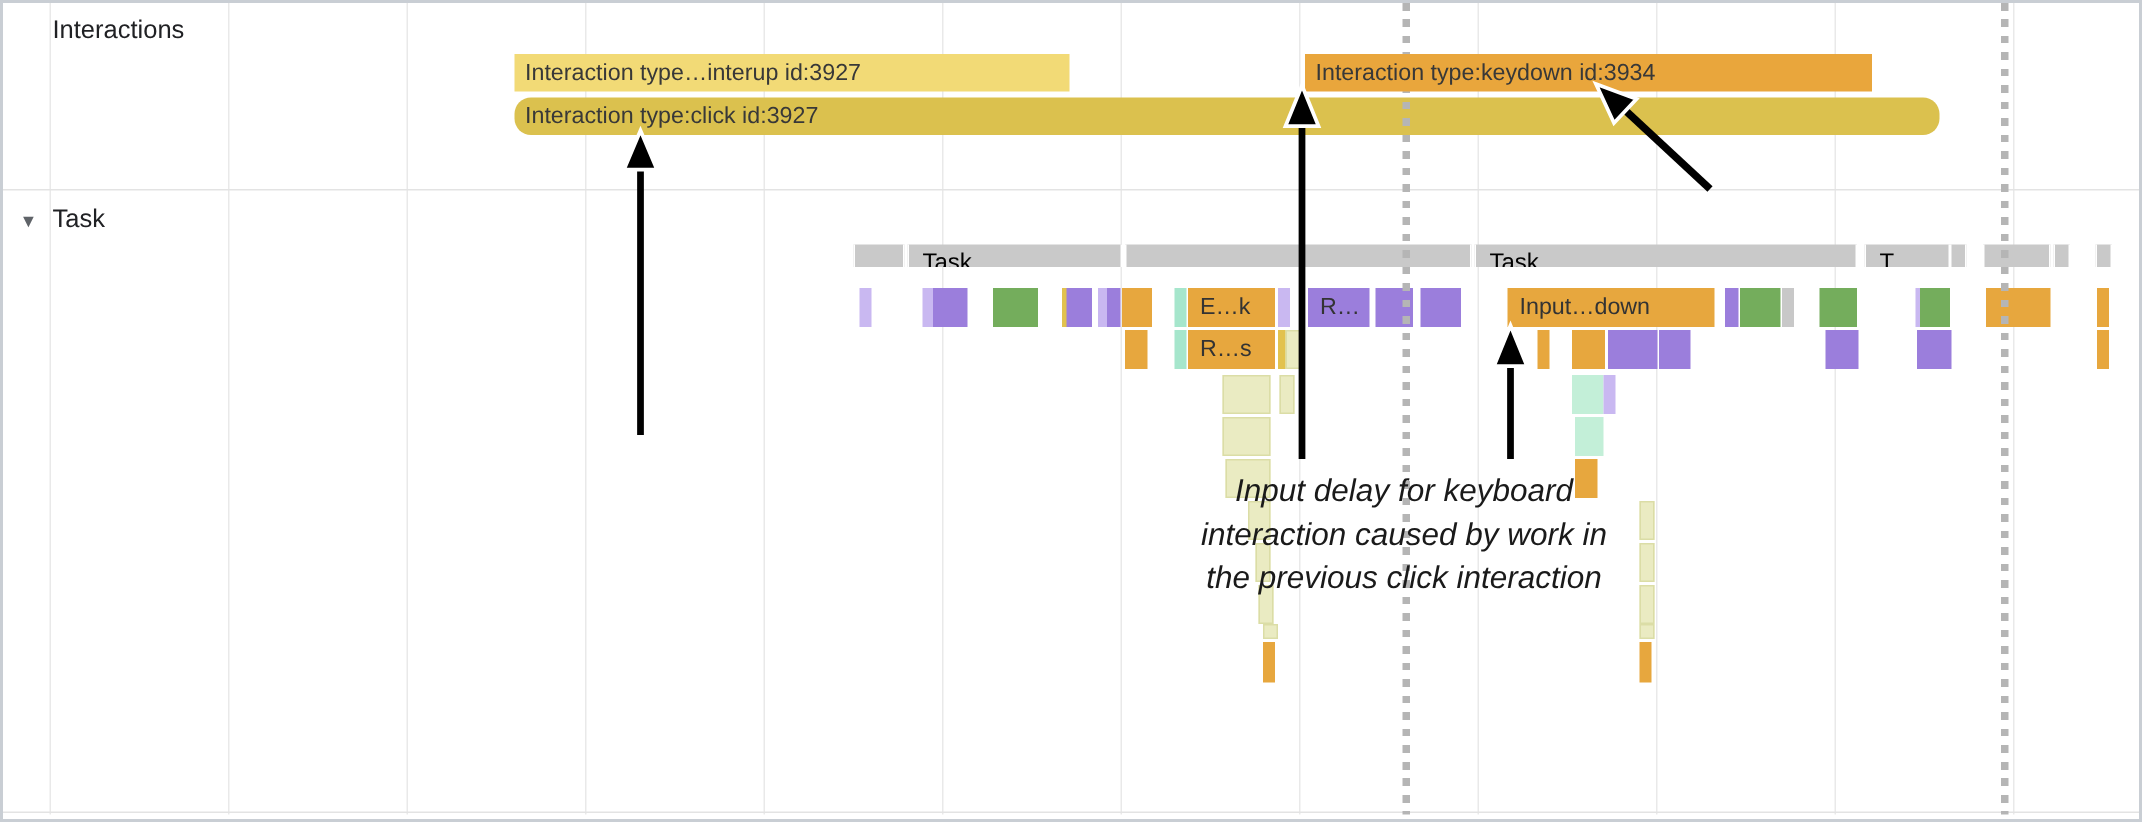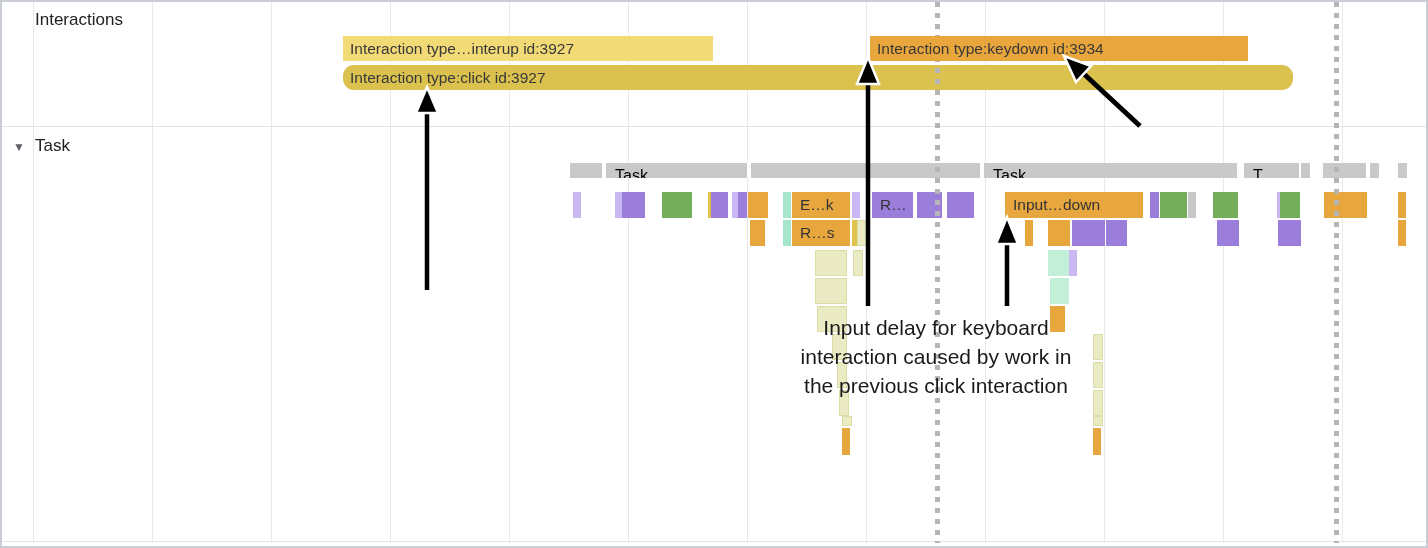--- a/index.html
+++ b/index.html
@@ -15,21 +15,21 @@
   .tri{position:absolute;font-size:12px;color:#5F6368;z-index:1;}
   .ibar{position:absolute;height:25px;font-size:15.5px;color:#383838;line-height:25px;
         padding-left:7px;white-space:nowrap;overflow:hidden;box-sizing:border-box;}
   .tseg{position:absolute;top:163px;height:15px;background:#C9C9C9;color:#000000;
         font-size:16px;line-height:25px;padding-left:9px;white-space:nowrap;overflow:hidden;
         box-sizing:border-box;z-index:1;border-left:1px solid #fff;border-right:1px solid #fff;}
   .fbar{position:absolute;font-size:15.5px;color:#333;line-height:26px;padding-left:8px;
         white-space:nowrap;overflow:hidden;box-sizing:border-box;z-index:1;}
   .fbar.khaki{border:1px solid #DBDDA6;}
   .ann{position:absolute;font-size:21px;color:#1A1A1A;text-align:center;line-height:29px;z-index:6;}
-  #ann-input-delay{white-space:pre-line;}
+  #ann-input-delay{white-space:pre-line;font-style:italic;}
   #arrows{position:absolute;left:0;top:0;width:1428px;height:548px;z-index:5;pointer-events:none;}
 </style>
 </head>
 <body>
 
 <div id="frame">
   <div id="stage">
 
     <div class="track-label" style="left:35px;top:10px;">Interactions</div>
 

